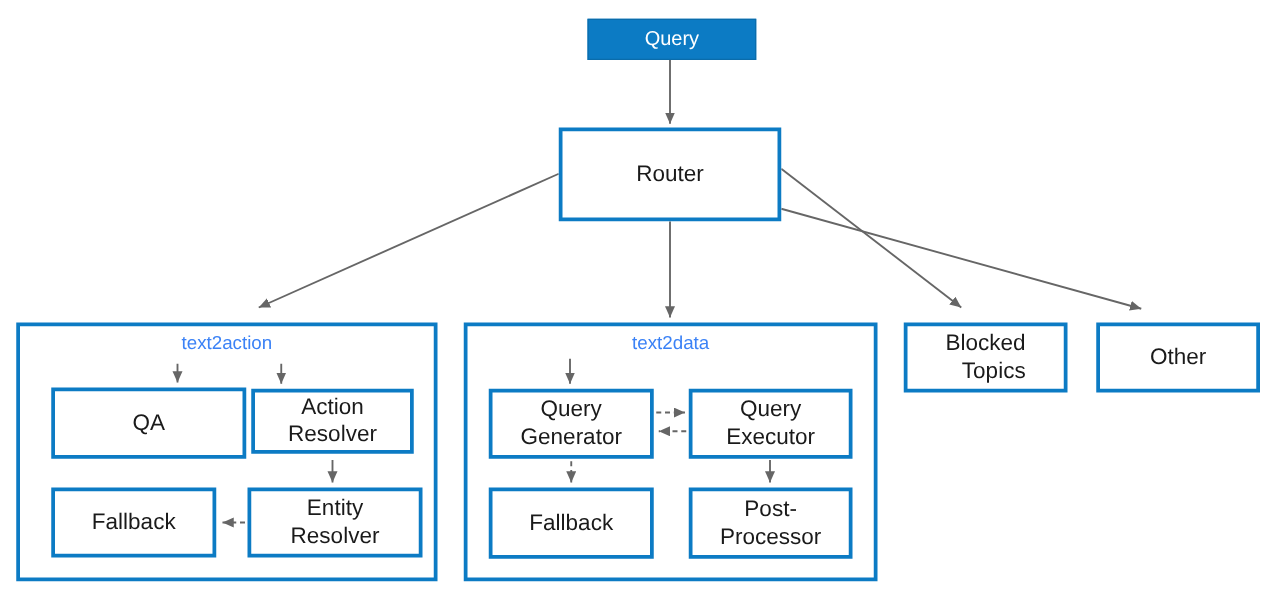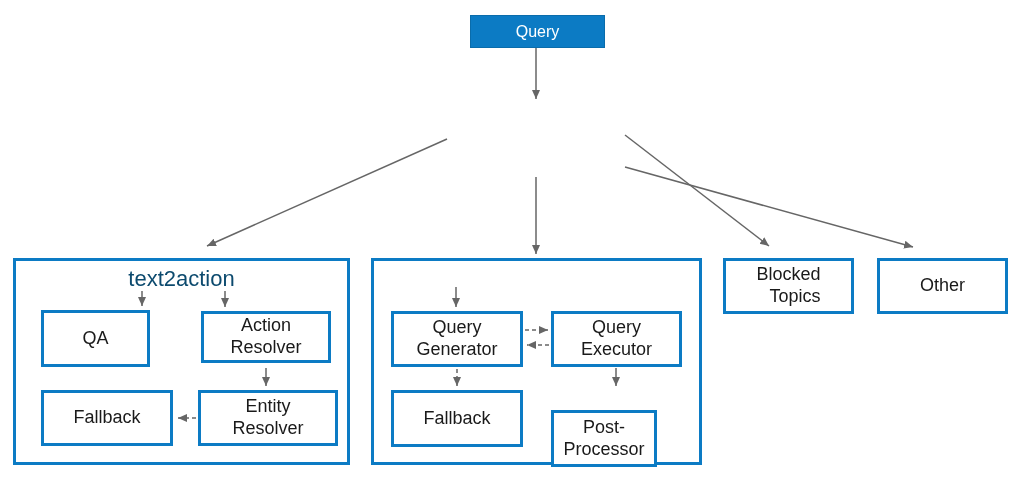--- a/index.html
+++ b/index.html
@@ -49,34 +49,34 @@
   .group {
     position: absolute;
     box-sizing: border-box;
     border: 3px solid #0c7bc4;
     background: transparent;
   }
   .group.g1 { left: 13px;  top: 258px; width: 337px; height: 207px; }
   .group.g2 { left: 371px; top: 258px; width: 331px; height: 207px; }
   .group-label {
     position: absolute;
-    color: #0c4a6e;
-    font-size: 22px;
+    color: #3b82f6;
+    font-size: 15px;
     text-align: center;
   }
   .group-label.gl1 { left: 13px;  top: 266px; width: 337px; }
   .group-label.gl2 { left: 371px; top: 266px; width: 331px; }
-  .node.qa              { left: 41px;  top: 310px; width: 109px; height: 57px; }
+  .node.qa              { left: 41px;  top: 310px; width: 156px; height: 57px; }
   .node.action-resolver { left: 201px; top: 311px; width: 130px; height: 52px; }
   .node.fallback1       { left: 41px;  top: 390px; width: 132px; height: 56px; }
   .node.entity-resolver { left: 198px; top: 390px; width: 140px; height: 56px; }
   .node.query-generator { left: 391px; top: 311px; width: 132px; height: 56px; }
   .node.query-executor  { left: 551px; top: 311px; width: 131px; height: 56px; }
   .node.fallback2       { left: 391px; top: 390px; width: 132px; height: 57px; }
-  .node.post-processor  { left: 551px; top: 390px; width: 106px; height: 57px; margin-top: 20px; }
+  .node.post-processor  { left: 551px; top: 390px; width: 131px; height: 57px; }
   .node.blocked-topics  { left: 723px; top: 258px; width: 131px; height: 56px; text-align: right; }
   .node.other           { left: 877px; top: 258px; width: 131px; height: 56px; }
   .edge { stroke: #666666; stroke-width: 1.5; fill: none; }
   .edge.dashed { stroke-dasharray: 4 3; }
 </style>
 </head>
 <body>
 
 <div class="canvas">
 
@@ -96,31 +96,33 @@
     <line class="edge" x1="266" y1="368" x2="266" y2="386" marker-end="url(#arrow)"></line>
     <line class="edge dashed" x1="196" y1="418" x2="178" y2="418" marker-end="url(#arrow)"></line>
     <line class="edge" x1="456" y1="287" x2="456" y2="307" marker-end="url(#arrow)"></line>
     <line class="edge dashed" x1="525" y1="330" x2="548" y2="330" marker-end="url(#arrow)"></line>
     <line class="edge dashed" x1="549" y1="345" x2="527" y2="345" marker-end="url(#arrow)"></line>
     <line class="edge dashed" x1="457" y1="369" x2="457" y2="386" marker-end="url(#arrow)"></line>
     <line class="edge" x1="616" y1="368" x2="616" y2="386" marker-end="url(#arrow)"></line>
   </svg>
 
   <div class="node query">Query</div>
+  <div class="node router">Router</div>
 
   <div class="group g1"></div>
   <div class="group-label gl1">text2action</div>
   <div class="node qa">QA</div>
   <div class="node action-resolver">Action
 Resolver</div>
   <div class="node fallback1">Fallback</div>
   <div class="node entity-resolver">Entity
 Resolver</div>
 
   <div class="group g2"></div>
+  <div class="group-label gl2">text2data</div>
   <div class="node query-generator">Query
 Generator</div>
   <div class="node query-executor">Query
 Executor</div>
   <div class="node fallback2">Fallback</div>
   <div class="node post-processor">Post-
 Processor</div>
 
   <div class="node blocked-topics">Blocked
 Topics</div>

